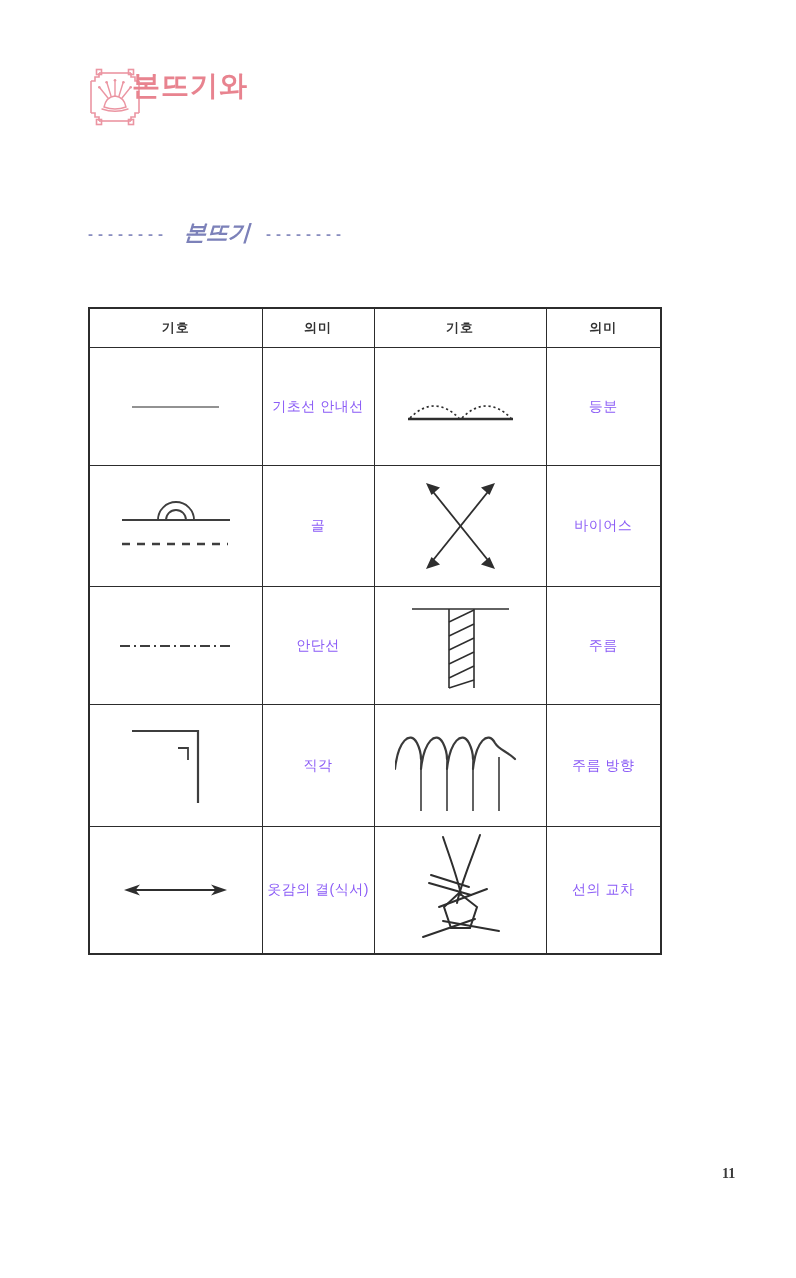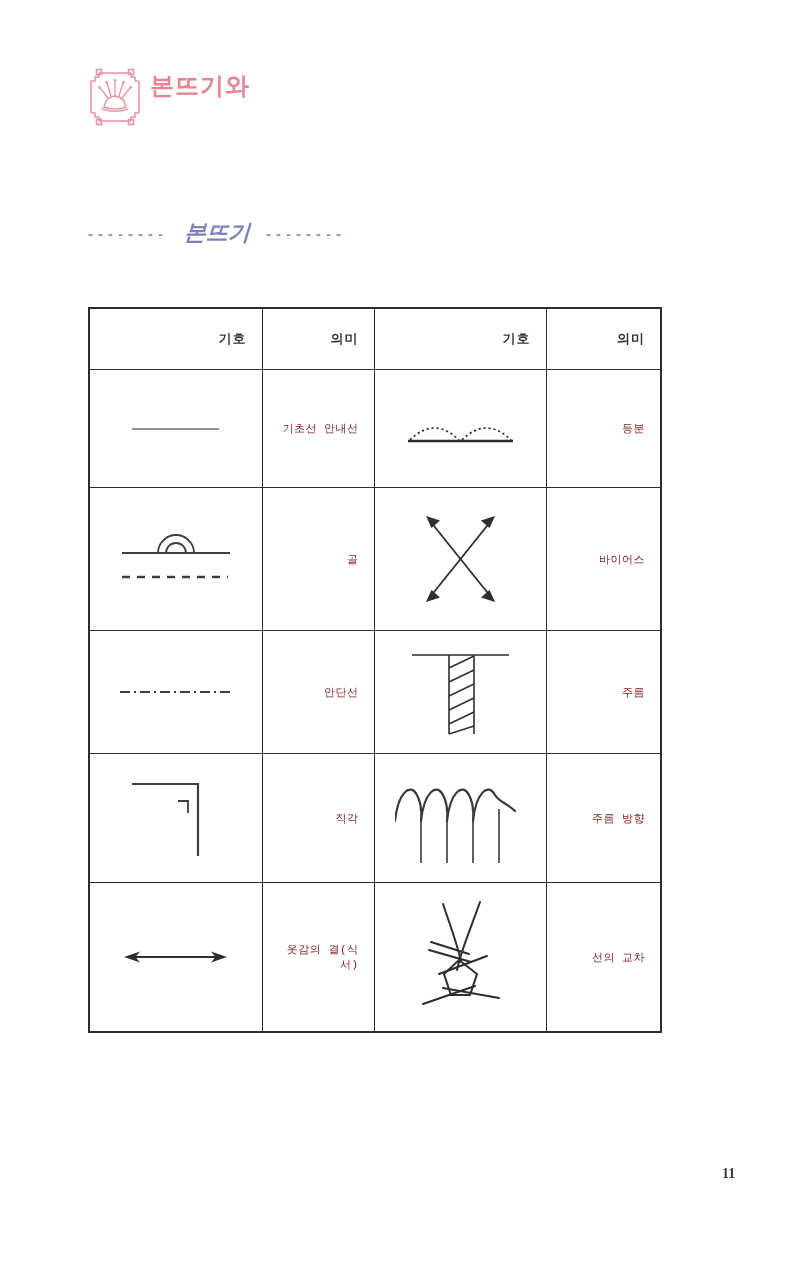--- a/index.html
+++ b/index.html
@@ -3,48 +3,48 @@
 <meta charset="utf-8">
 <style>
   html,body{margin:0;padding:0;background:#fff;}
   #page{
     position:relative;width:796px;height:1278px;background:#ffffff;
     font-family:"Liberation Sans",sans-serif;overflow:hidden;
   }
   
   #chapter-icon{position:absolute;left:84px;top:66px;}
   #chapter-title{
-    position:absolute;left:150px;top:66px;
+    position:absolute;left:132px;top:66px;
     font-family:"Liberation Serif",serif;font-weight:700;
-    font-size:24px;line-height:40px;color:#e8838f;letter-spacing:1px;
+    font-size:28px;line-height:40px;color:#e8838f;letter-spacing:1px;
   }
   
   #section-label{
     position:absolute;left:88px;top:218px;display:flex;align-items:center;gap:16px;
     color:#7c81b9;
   }
   .dash-run{font-size:15px;font-weight:700;letter-spacing:5px;opacity:.9;}
   .section-word{
     font-family:"Liberation Serif",serif;font-style:italic;font-weight:700;
     font-size:22px;transform:skewX(-3deg);
   }
   
   #symbol-table{
     position:absolute;left:88px;top:307px;width:572px;
     border-collapse:collapse;table-layout:fixed;
     border:2.2px solid #2c2c2c;
   }
   #symbol-table th,#symbol-table td{
-    border:1.6px solid #2c2c2c;text-align:right;vertical-align:middle;
-    padding:15px;overflow:hidden;font-family:Liberation Mono, monospace;
+    border:1.6px solid #2c2c2c;text-align:center;vertical-align:middle;
+    padding:4px;overflow:hidden;
   }
   #symbol-table th{
     height:30px;font-size:13px;font-weight:700;color:#323232;letter-spacing:1px;
   }
-  #symbol-table td.meaning{font-size:11px;color:#7f1d1d;letter-spacing:.5px;}
+  #symbol-table td.meaning{font-size:14px;color:#8b5cf6;letter-spacing:.5px;}
   #symbol-table td.sym svg{display:block;margin:0 auto;}
   
   #page-number{
     position:absolute;left:722px;top:1166px;
     font-family:"Liberation Serif",serif;font-weight:700;font-size:14px;color:#3a3a3a;
   }
 </style>
 </head>
 <body>
 

